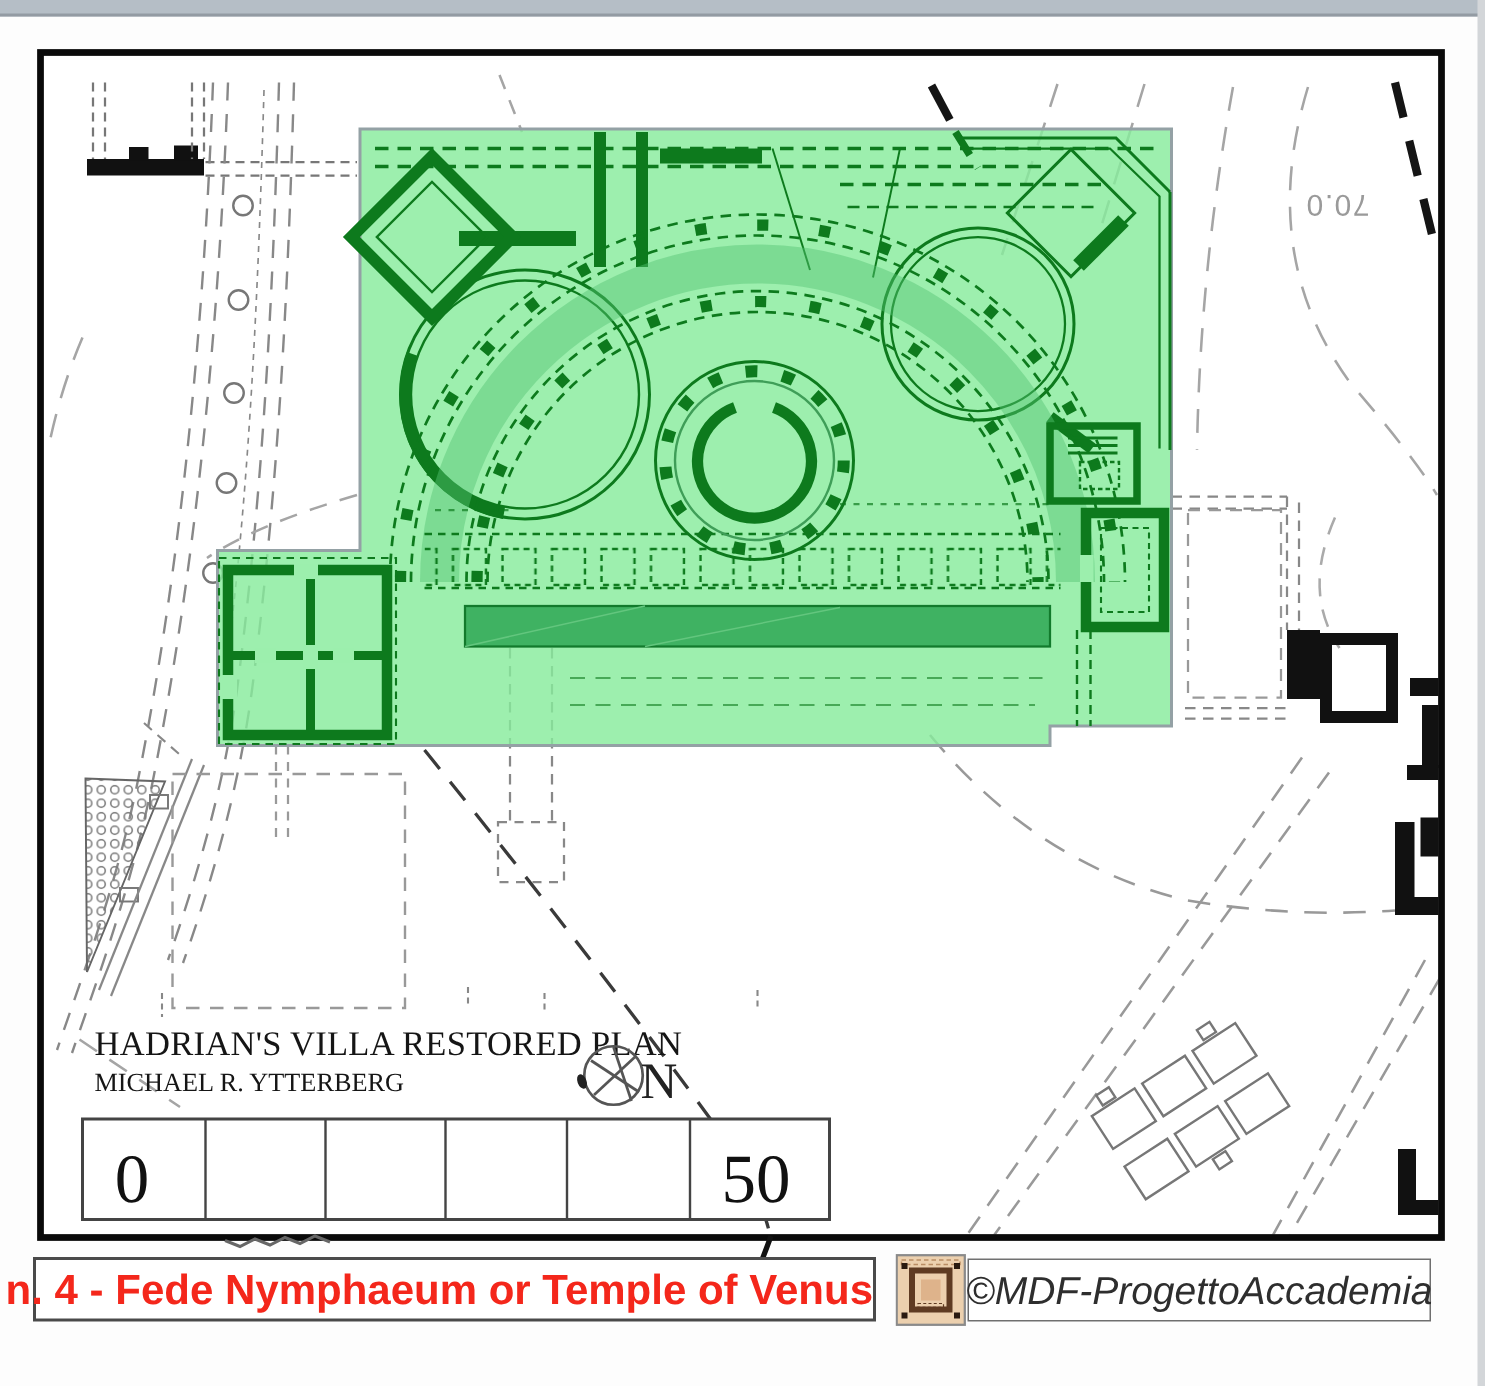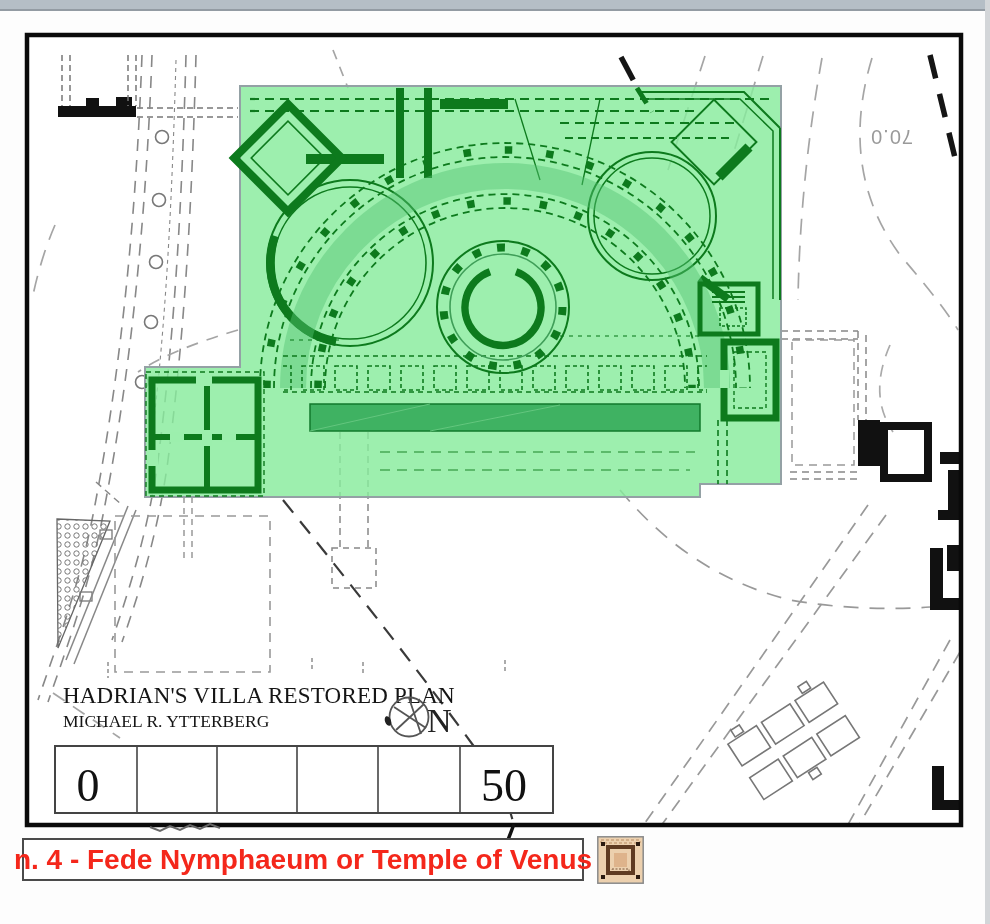--- a/index.html
+++ b/index.html
@@ -1,21 +1,21 @@
 <!DOCTYPE html>
 <html><head>
 <meta charset="utf-8">
 <style>
   html,body{margin:0;padding:0;background:#ffffff;}
   .page{position:relative;width:990px;height:924px;background:#fdfdfd;overflow:hidden;
         font-family:"Liberation Sans",sans-serif;}
   .page svg.mapsvg{position:absolute;left:0;top:0;}
   .caption-box{position:absolute;left:22px;top:838px;width:562px;height:43px;
       background:#ffffff;border:2px solid #4a4a4a;box-sizing:border-box;
-      display:flex;align-items:center;justify-content:center;}
+      display:flex;align-items:center;justify-content:flex-end;}
   .caption-box span{color:#f4271b;font-weight:bold;font-size:28px;white-space:nowrap;
       font-family:"Liberation Sans",sans-serif;}
   .credit-logo{position:absolute;left:597px;top:836px;width:47px;height:48px;}
   .credit-box{position:absolute;left:645px;top:839px;width:309px;height:42px;
       background:#ffffff;border:1.5px solid #6f6f6f;box-sizing:border-box;
       display:flex;align-items:center;justify-content:center;}
   .credit-box span{color:#2e2e2e;font-style:italic;font-size:26px;white-space:nowrap;
       font-family:"Liberation Sans",sans-serif;}
   .top-strip{position:absolute;left:0;top:0;width:990px;height:9px;background:#b5bec6;
       border-bottom:2px solid #939ba3;}
@@ -309,14 +309,17 @@
     <rect x="11" y="11" width="25" height="26" fill="none" stroke="#5f3b22" stroke-width="4"></rect>
     <rect x="17" y="17" width="13" height="14" fill="#d9a77c" opacity="0.7"></rect>
     <rect x="4" y="6" width="4" height="4" fill="#2a1a10"></rect>
     <rect x="39" y="6" width="4" height="4" fill="#2a1a10"></rect>
     <rect x="4" y="39" width="4" height="4" fill="#2a1a10"></rect>
     <rect x="39" y="39" width="4" height="4" fill="#2a1a10"></rect>
     <rect x="15" y="33" width="17" height="2.5" fill="none" stroke="#5f3b22" stroke-width="0.8" stroke-dasharray="2 1.5"></rect>
   </svg>
 </div>
 
-
+<div class="credit-box">
+  <span>©MDF-ProgettoAccademia</span>
 </div>
 
+</div>
+
 </body></html>

